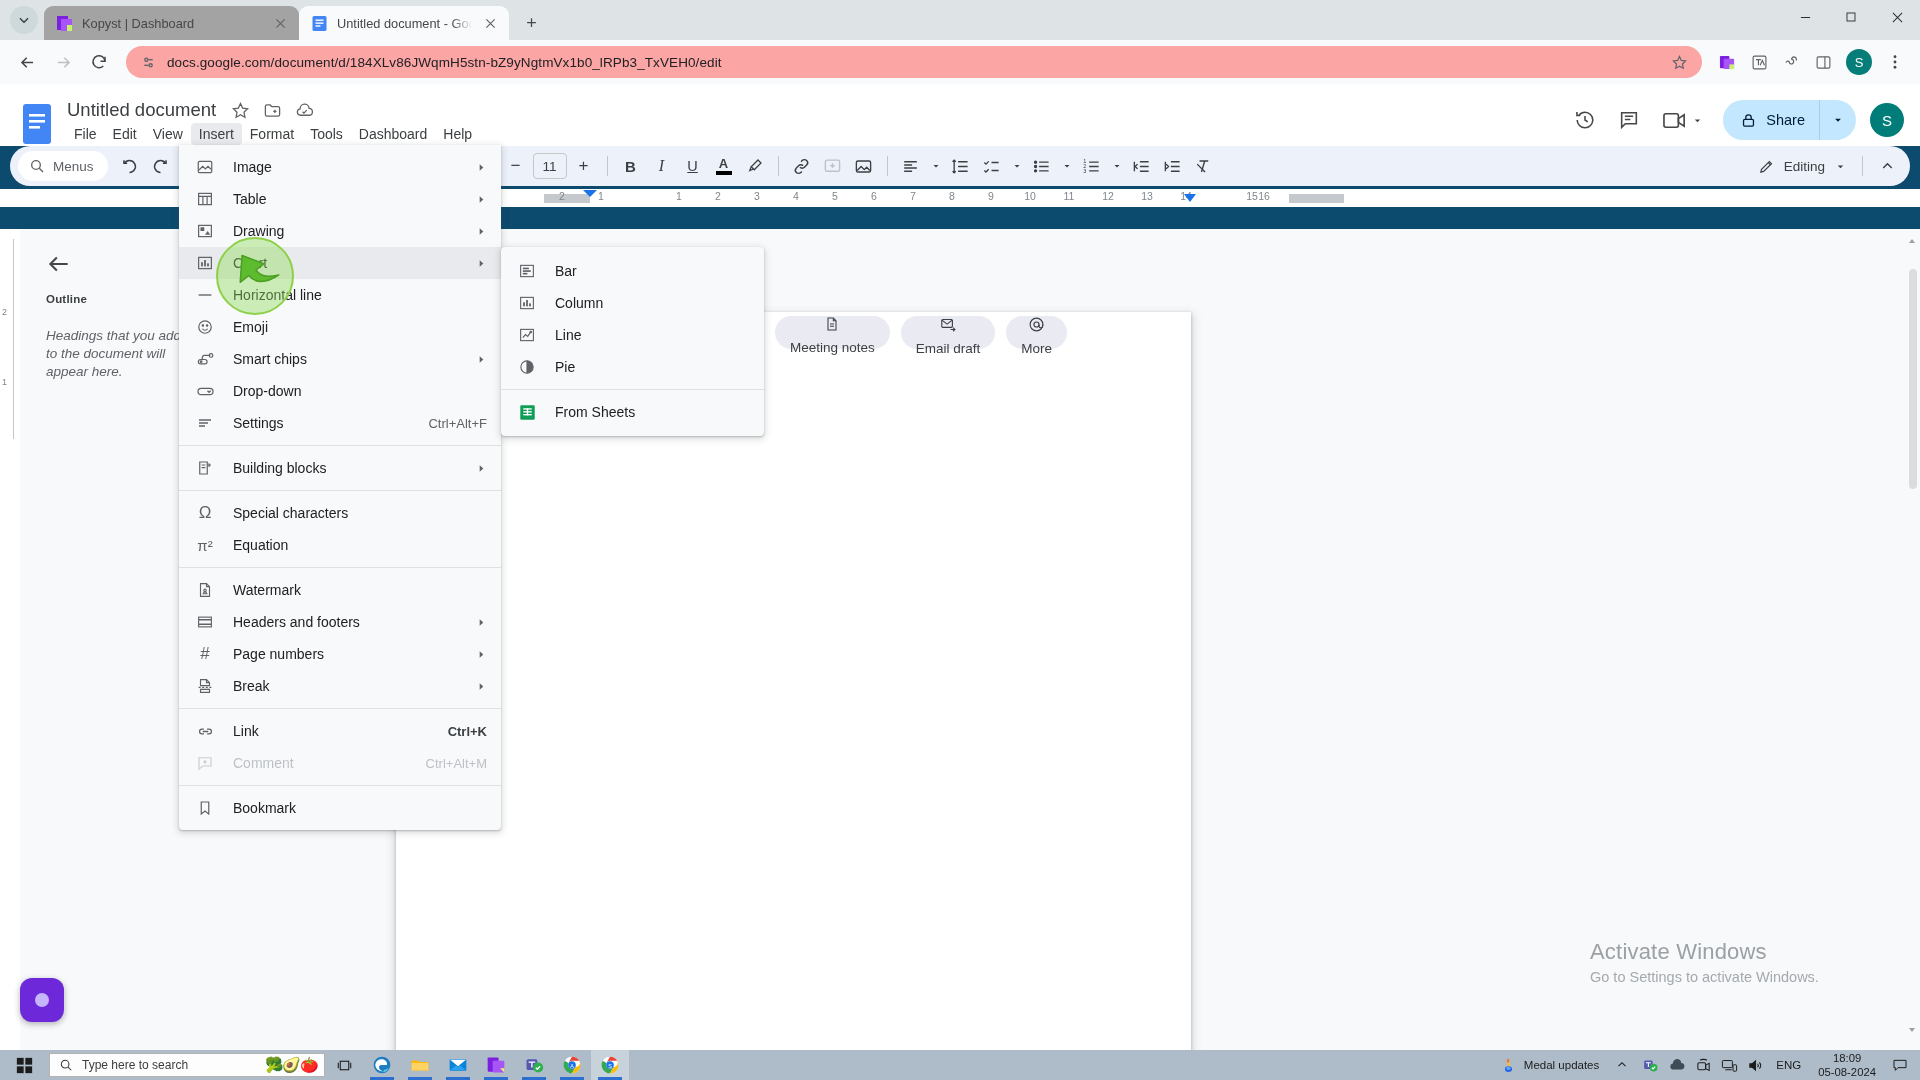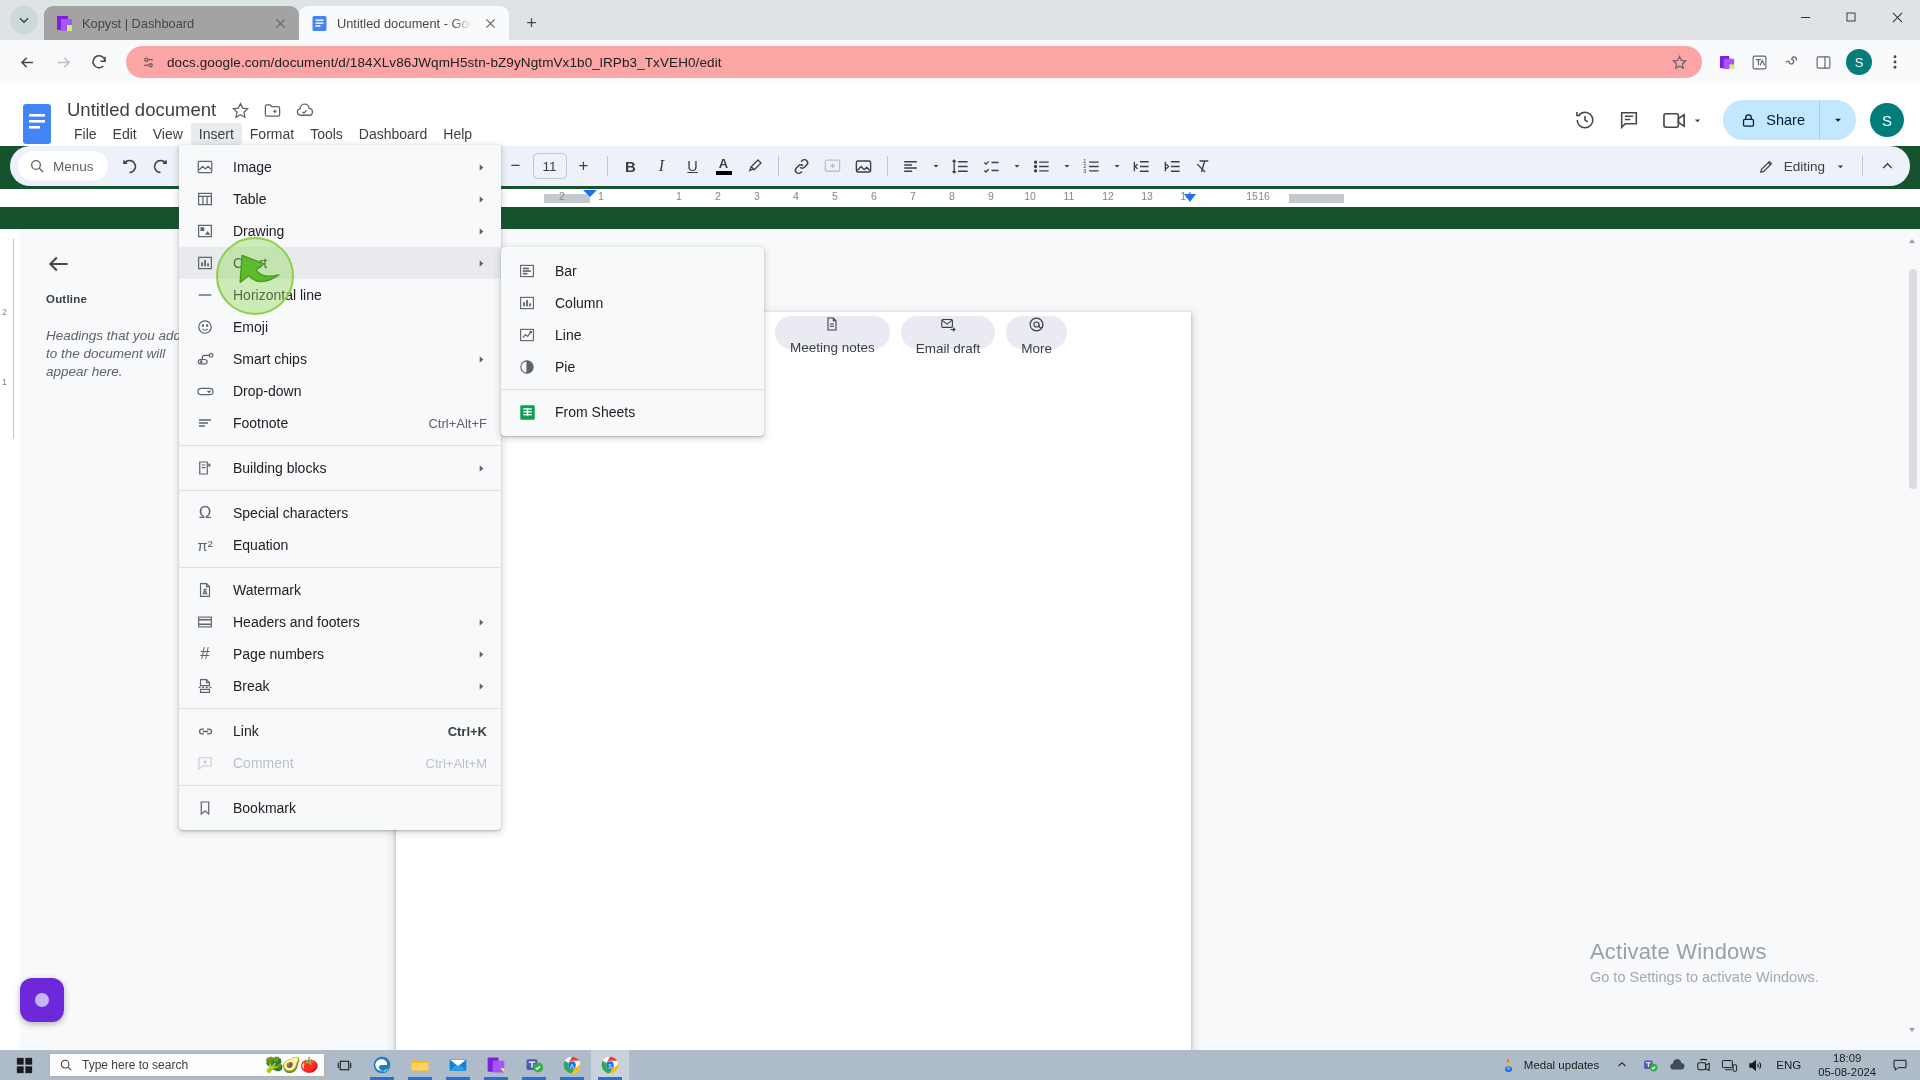--- a/index.html
+++ b/index.html
@@ -86,21 +86,21 @@
   }
   .chrome-profile {
     width: 26px; height: 26px; border-radius: 50%; background: #067d78;
     color: #fff; font-size: 13px; display: flex; align-items: center;
     justify-content: center; margin: 0 6px; cursor: pointer; flex: none;
   }
 
   
   .docs-app {
     position: absolute; left: 0; top: 84px; width: 1920px; height: 966px;
-    background: #14532d;
+    background: #0c4a6e;
   }
   .docs-header {
     position: relative; height: 62px; background: #fff;
     display: flex; align-items: flex-start; padding: 8px 16px 0 12px;
   }
   .docs-logo { width: 40px; height: 44px; margin: 10px 8px 0 5px; flex: none; }
   .docs-titleblock { margin-top: 6px; }
   .docs-titlerow { display: flex; align-items: center; gap: 13px; }
   .docs-title {
     font-size: 18.5px; color: #3c4043; font-weight: 400;
@@ -996,21 +996,21 @@
     <span class="mi-label">Drop-down</span>
     <span class="mi-arrow"></span>
   </div>
 
   <div class="mi">
     <span class="mi-icon">
       <svg viewBox="0 0 24 24" width="18" height="18" stroke="currentColor" stroke-width="1.7">
           <path d="M4 8h16M4 12h12M4 16h8"></path>
         </svg>
     </span>
-    <span class="mi-label">Footnote</span>
+    <span class="mi-label">Settings</span>
     <span class="mi-accel">Ctrl+Alt+F</span>
   </div>
 
   <div class="mi-sep"></div>
 
   <div class="mi">
     <span class="mi-icon">
       <svg viewBox="0 0 24 24" width="18" height="18" fill="none" stroke="currentColor" stroke-width="1.6">
           <path d="M5 4h10v16H5z"></path>
           <path d="M7.5 8h5M7.5 11.5h5"></path>

